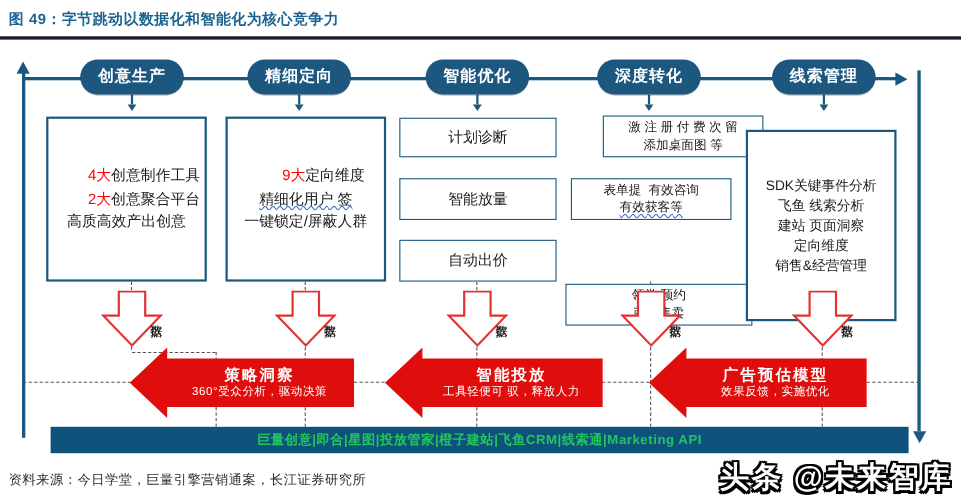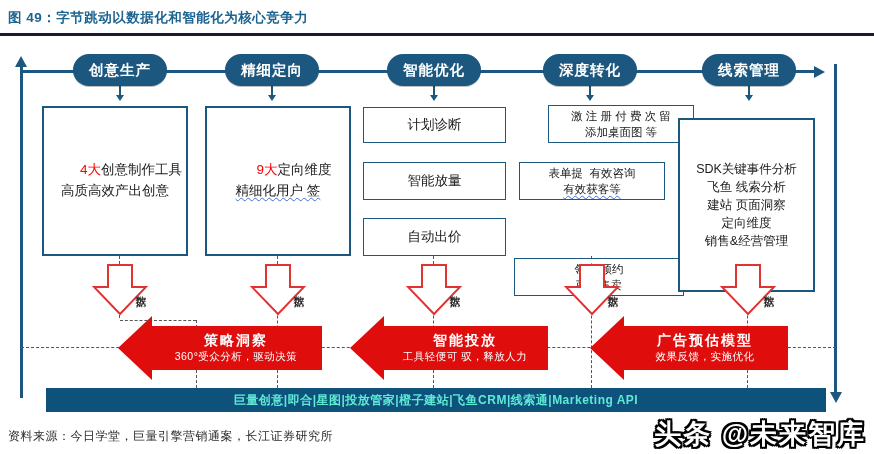--- a/index.html
+++ b/index.html
@@ -35,21 +35,21 @@
   .da-label{position:absolute;left:0;right:0;top:4px;display:flex;justify-content:center;
             writing-mode:vertical-rl;text-orientation:upright;font-size:11px;color:#111;
             letter-spacing:1px;height:40px;margin:auto;}
   
   .rarrow{height:64px;z-index:3;}
   .ra-text{position:absolute;left:34px;right:2px;top:10px;height:44px;display:flex;
            flex-direction:column;justify-content:center;align-items:center;color:#fff;}
   .ra-title{font-size:14px;font-weight:bold;letter-spacing:2px;line-height:1.2;}
   .ra-sub{font-size:10.5px;line-height:1.3;margin-top:1px;letter-spacing:.5px;}
   
-  .bbar{left:46px;top:388px;width:780px;height:24px;background:#0E527C;color:#5eead4;
+  .bbar{left:46px;top:388px;width:780px;height:24px;background:#0E527C;color:#22c55e;
         display:flex;justify-content:center;align-items:center;font-size:12px;
         font-weight:bold;letter-spacing:.5px;z-index:4;}
   .source{left:8px;top:428px;font-size:12px;color:#2b2b2b;letter-spacing:.5px;}
   .wmark{right:8px;top:416px;font-size:27px;font-weight:bold;color:#fff;letter-spacing:2px;
          z-index:6;text-shadow:-2px -2px 0 #000,2px -2px 0 #000,-2px 2px 0 #000,2px 2px 0 #000,
          -2px 0 0 #000,2px 0 0 #000,0 -2px 0 #000,0 2px 0 #000;}
 </style>
 </head>
 <body>
 
@@ -77,26 +77,28 @@
   <div class="abs ptri" style="left:268px;"></div>
   <div class="abs pconn" style="left:433px;"></div>
   <div class="abs ptri" style="left:430px;"></div>
   <div class="abs pconn" style="left:589px;"></div>
   <div class="abs ptri" style="left:586px;"></div>
   <div class="abs pconn" style="left:748px;"></div>
   <div class="abs ptri" style="left:745px;"></div>
 
   <div class="abs box" style="left:42px;top:106px;width:146px;height:150px;">
     <div class="bl"><span class="red-t">4大</span><span>创意制作工具</span></div>
+    <div class="bl"><span class="red-t">2大</span><span>创意聚合平台</span></div>
     <div class="bl">高质高效产出创意</div>
   </div>
 
   <div class="abs box" style="left:205px;top:106px;width:146px;height:150px;">
     <div class="bl"><span class="red-t">9大</span><span>定向维度</span></div>
     <div class="bl wavy">精细化用户 签</div>
+    <div class="bl">一键锁定/屏蔽人群</div>
   </div>
 
   <div class="abs box" style="left:363px;top:107px;width:143px;height:36px;border-width:1.5px;">
     <div class="bl">计划诊断</div>
   </div>
   <div class="abs box" style="left:363px;top:162px;width:143px;height:38px;border-width:1.5px;">
     <div class="bl">智能放量</div>
   </div>
   <div class="abs box" style="left:363px;top:218px;width:143px;height:38px;border-width:1.5px;">
     <div class="bl">自动出价</div>

